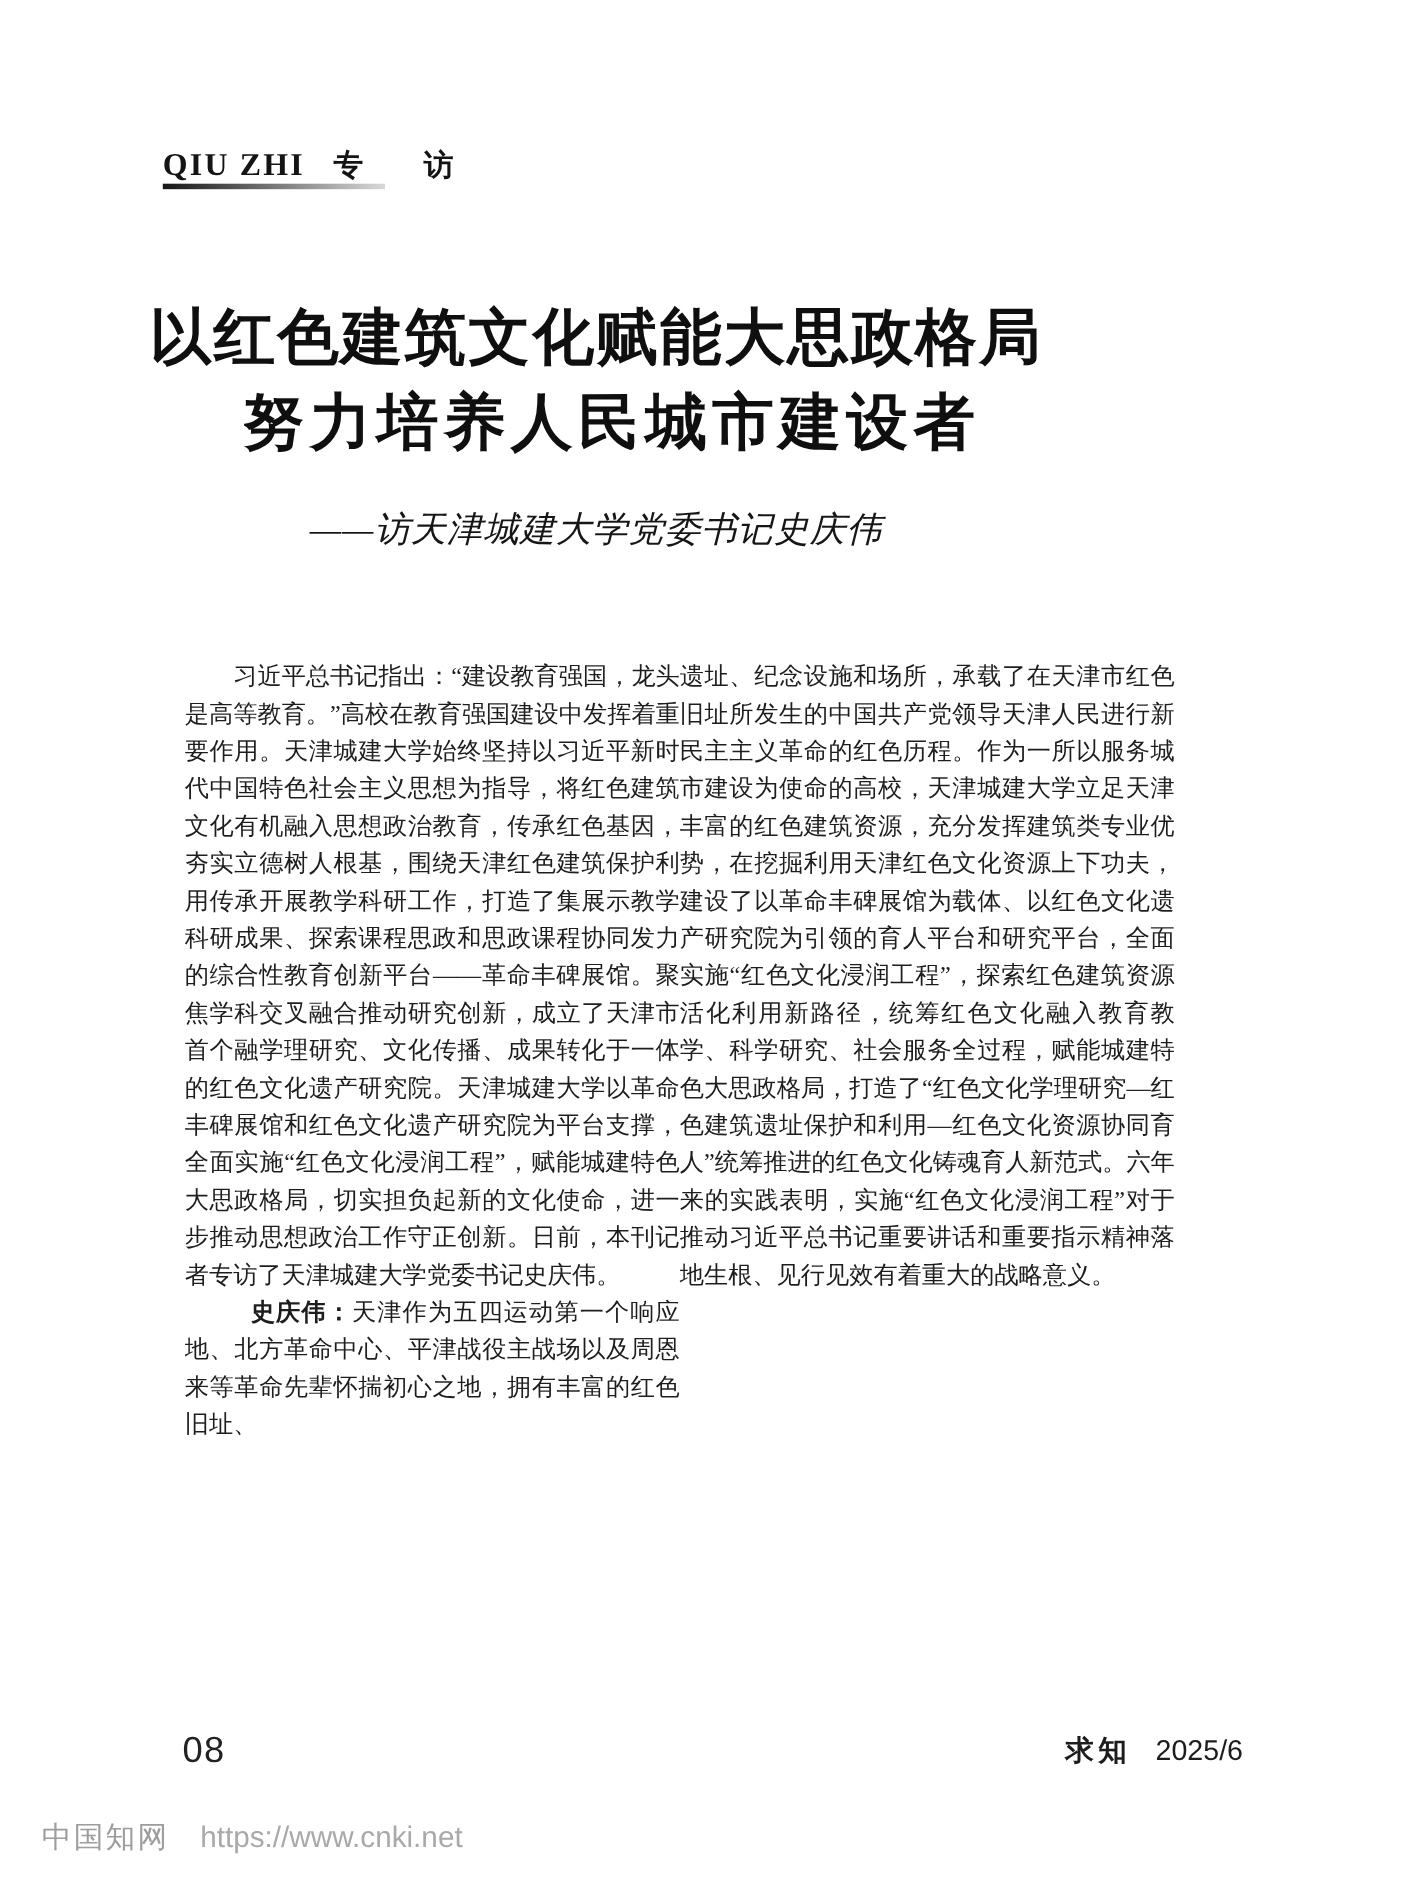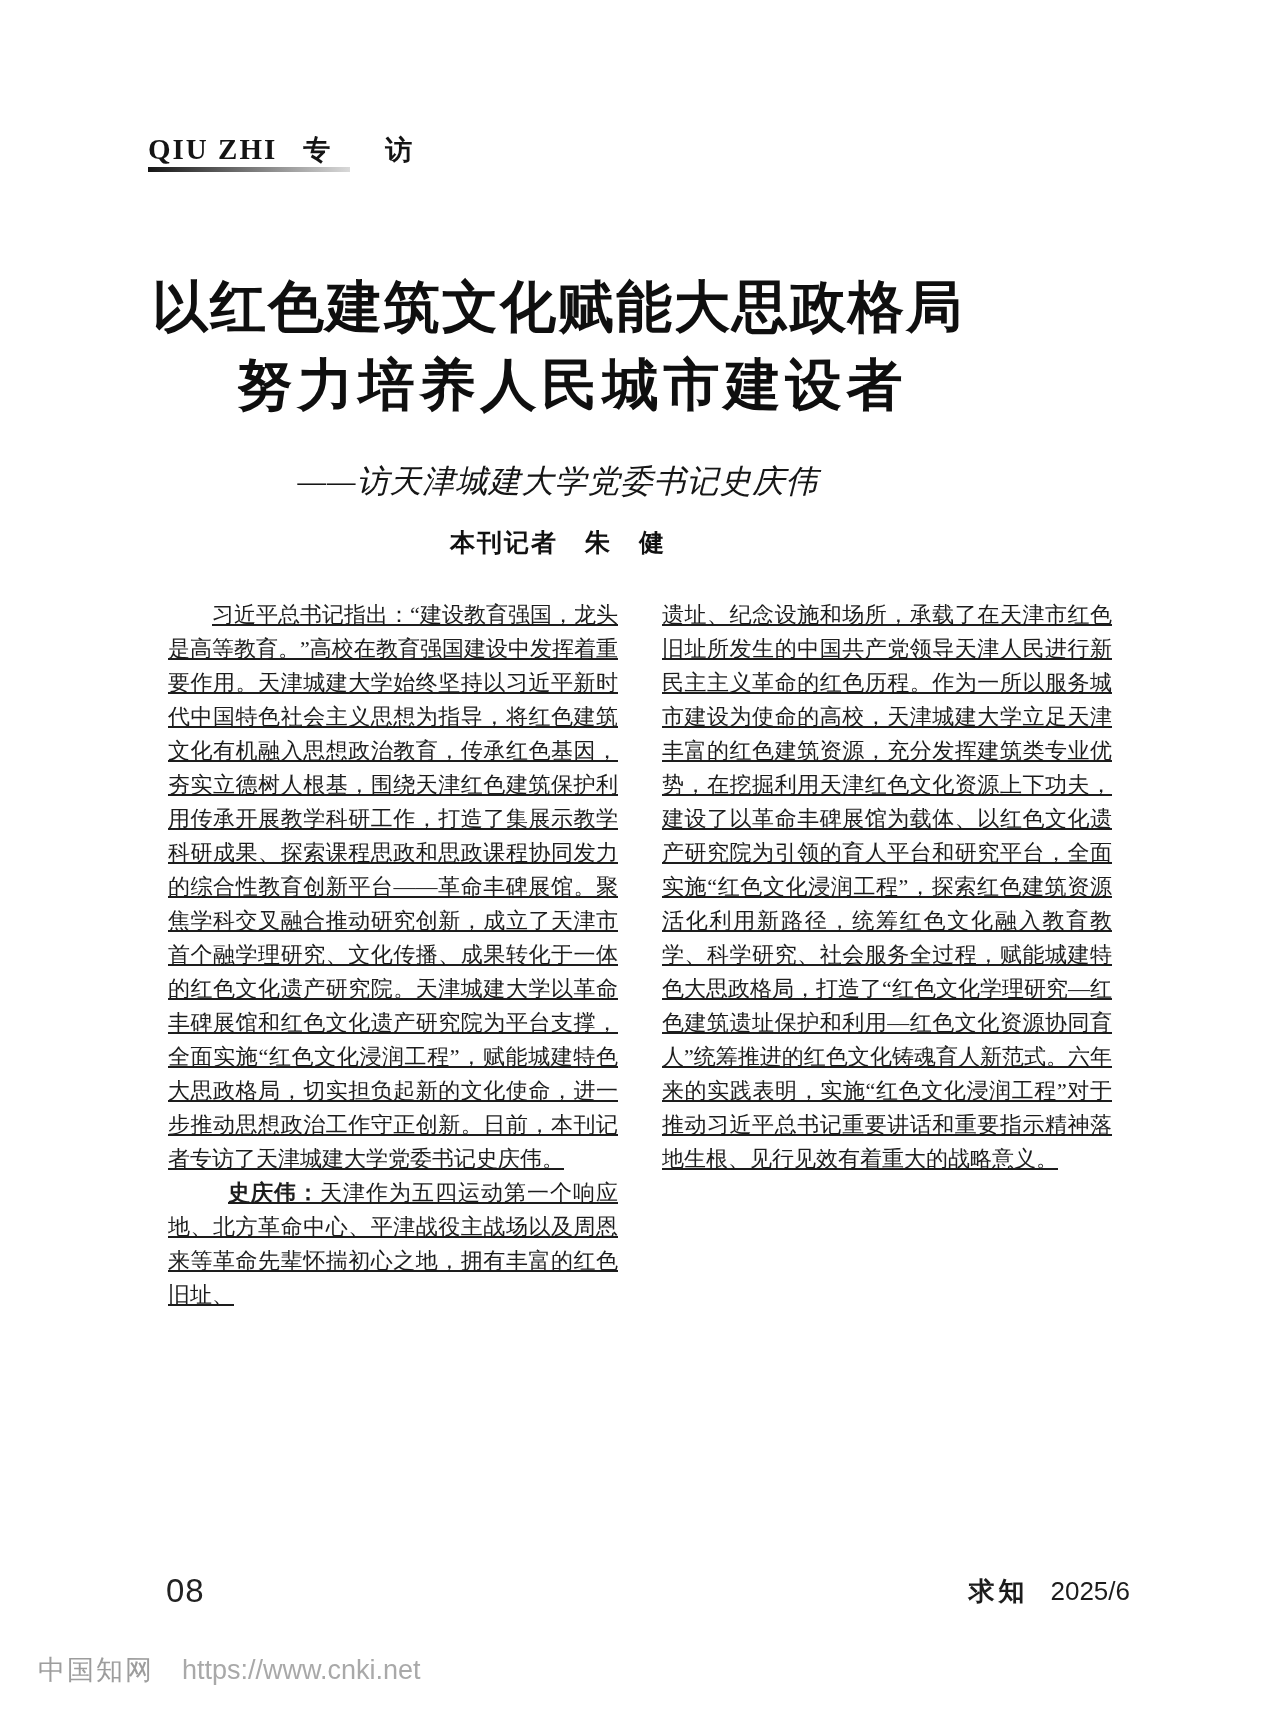--- a/index.html
+++ b/index.html
@@ -17,36 +17,36 @@
   .qz-section{
     font-family:"Liberation Sans","DejaVu Sans",sans-serif;
     font-size:27px;font-weight:700;color:#141414;margin-left:26px;
     letter-spacing:14px;
   }
   .qz-rule{
     position:absolute;left:148px;top:167px;width:202px;height:5px;
     background:linear-gradient(to right,#151515,#d9d9d9);
   }
   
-  .title-wrap{position:absolute;left:16px;top:268px;width:1084px;text-align:center;}
+  .title-wrap{position:absolute;left:0;top:268px;width:1084px;text-align:center;}
   .title-line{
     font-size:56px;font-weight:700;color:#0f0f0f;line-height:78px;
     letter-spacing:2px;
   }
   .title-line.l2{letter-spacing:5px;padding-left:28px;}
   .subtitle{
     margin-top:36px;font-size:32px;color:#161616;font-style:italic;
     letter-spacing:1px;
   }
   .byline{
     margin-top:22px;font-size:25px;font-weight:700;color:#111;
     font-family:"Liberation Sans","DejaVu Sans",sans-serif;letter-spacing:2px;
   }
   
-  .columns{position:absolute;left:168px;top:598px;width:944px;display:flex;gap:44px;text-decoration:underline;}
+  .columns{position:absolute;left:168px;top:598px;width:944px;display:flex;}
   .col{width:450px;}
   .col p{margin:0;font-size:22px;line-height:34px;text-align:justify;color:#1d1d1d;}
   p.indent{text-indent:2em;}
   p.kai{font-style:italic;line-height:37px;margin-top:32px;}
   .q-label{font-weight:700;}
   .a-label{
     font-weight:700;font-style:normal;
     font-family:"Liberation Sans","DejaVu Sans",sans-serif;
     margin-left:16px;
   }
@@ -72,21 +72,20 @@
 
 <div class="qz-header">
   <span class="qz-logo">QIU ZHI</span><span class="qz-section">专　访</span>
 </div>
 <div class="qz-rule"></div>
 
 <div class="title-wrap">
   <div class="title-line">以红色建筑文化赋能大思政格局</div>
   <div class="title-line l2">努力培养人民城市建设者</div>
   <div class="subtitle">——访天津城建大学党委书记史庆伟</div>
-  <div class="byline">本刊记者　朱　健</div>
 </div>
 
 <div class="columns">
   <div class="col">
     <p class="indent">习近平总书记指出：“建设教育强国，龙头是高等教育。”高校在教育强国建设中发挥着重要作用。天津城建大学始终坚持以习近平新时代中国特色社会主义思想为指导，将红色建筑文化有机融入思想政治教育，传承红色基因，夯实立德树人根基，围绕天津红色建筑保护利用传承开展教学科研工作，打造了集展示教学科研成果、探索课程思政和思政课程协同发力的综合性教育创新平台——革命丰碑展馆。聚焦学科交叉融合推动研究创新，成立了天津市首个融学理研究、文化传播、成果转化于一体的红色文化遗产研究院。天津城建大学以革命丰碑展馆和红色文化遗产研究院为平台支撑，全面实施“红色文化浸润工程”，赋能城建特色大思政格局，切实担负起新的文化使命，进一步推动思想政治工作守正创新。日前，本刊记者专访了天津城建大学党委书记史庆伟。</p>
     <p class="indent"><b class="a-label">史庆伟：</b><span>天津作为五四运动第一个响应地、北方革命中心、平津战役主战场以及周恩来等革命先辈怀揣初心之地，拥有丰富的红色旧址、</span></p>
   </div>
   <div class="col">
     <p>遗址、纪念设施和场所，承载了在天津市红色旧址所发生的中国共产党领导天津人民进行新民主主义革命的红色历程。作为一所以服务城市建设为使命的高校，天津城建大学立足天津丰富的红色建筑资源，充分发挥建筑类专业优势，在挖掘利用天津红色文化资源上下功夫，建设了以革命丰碑展馆为载体、以红色文化遗产研究院为引领的育人平台和研究平台，全面实施“红色文化浸润工程”，探索红色建筑资源活化利用新路径，统筹红色文化融入教育教学、科学研究、社会服务全过程，赋能城建特色大思政格局，打造了“红色文化学理研究—红色建筑遗址保护和利用—红色文化资源协同育人”统筹推进的红色文化铸魂育人新范式。六年来的实践表明，实施“红色文化浸润工程”对于推动习近平总书记重要讲话和重要指示精神落地生根、见行见效有着重大的战略意义。</p>
   </div>

